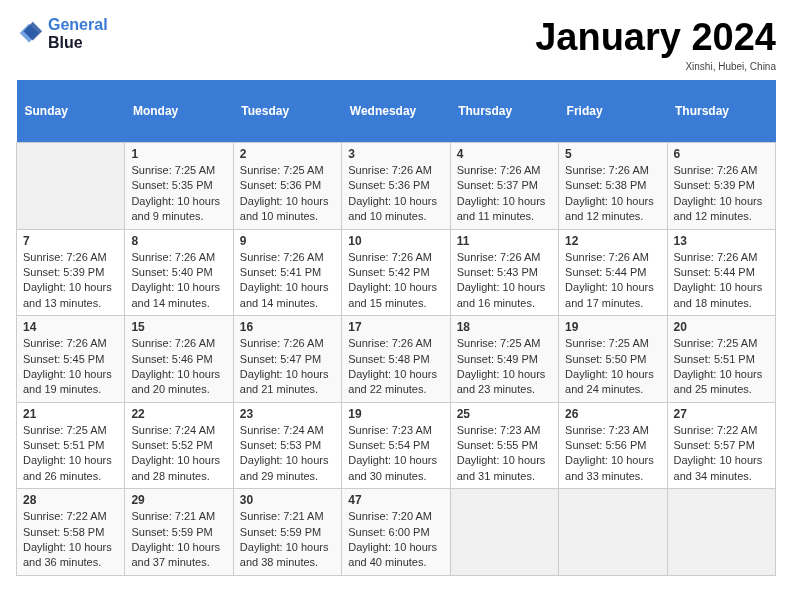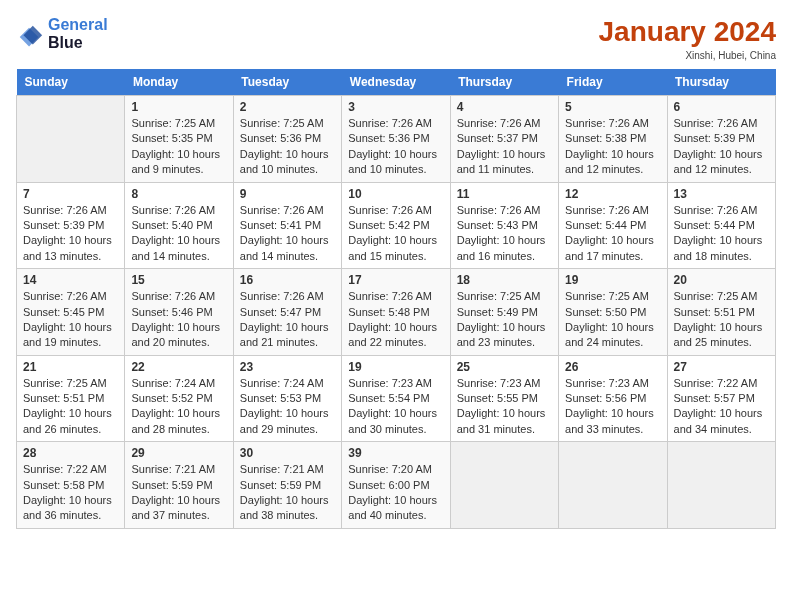--- a/index.html
+++ b/index.html
@@ -11,50 +11,50 @@
       padding: 16px;
     }
     .header {
       display: flex;
       justify-content: space-between;
       align-items: flex-start;
       margin-bottom: 8px;
     }
     .logo {
       display: flex;
-      align-items: flex-end;
+      align-items: center;
       gap: 4px;
     }
     .logo-icon {
       width: 28px;
       height: 28px;
     }
     .title-block {
       text-align: right;
     }
     .month-title {
-      font-size: 28px;
+      font-size: 38px;
       font-weight: bold;
-      color: #c2410c;
+      color: #000000;
     }
     .location {
       font-size: 10px;
       color: #444;
       margin-top: 2px;
     }
     table {
       width: 100%;
       border-collapse: collapse;
       font-size: 11px;
     }
     thead tr th {
       background-color: #3a7bd5;
       color: #fff;
       text-align: left;
-      padding: 6px 8px;
+      padding: 24px 8px;
       font-size: 12px;
       font-weight: bold;
     }
     tbody tr td {
       border: 1px solid #ccc;
       vertical-align: top;
       padding: 4px 6px;
       width: calc(100% / 7);
       height: 80px;
       color: #333;
@@ -238,21 +238,21 @@
         </td>
         <td>
           <div class="day-number">29</div>
           <div class="day-info">Sunrise: 7:21 AM<br>Sunset: 5:59 PM<br>Daylight: 10 hours and 37 minutes.</div>
         </td>
         <td>
           <div class="day-number">30</div>
           <div class="day-info">Sunrise: 7:21 AM<br>Sunset: 5:59 PM<br>Daylight: 10 hours and 38 minutes.</div>
         </td>
         <td>
-          <div class="day-number">39</div>
+          <div class="day-number">47</div>
           <div class="day-info">Sunrise: 7:20 AM<br>Sunset: 6:00 PM<br>Daylight: 10 hours and 40 minutes.</div>
         </td>
         <td class="empty-cell"></td>
         <td class="empty-cell"></td>
         <td class="empty-cell"></td>
       </tr>
     </tbody>
 </table>
 
 </body></html>

